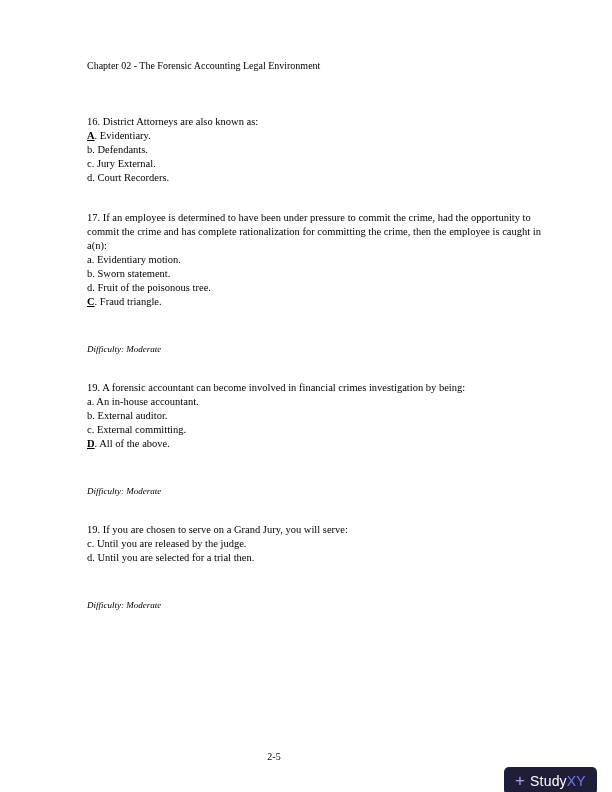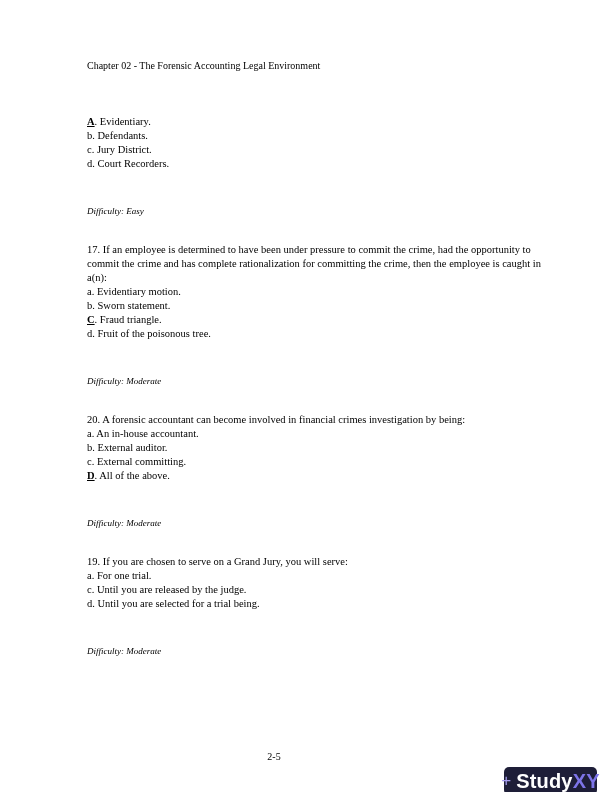--- a/index.html
+++ b/index.html
@@ -61,64 +61,63 @@
     gap: 5px;
     font-family: "Liberation Sans", sans-serif;
   }
   .logo-plus {
     color: #a79df0;
     font-size: 17px;
     font-weight: 300;
     line-height: 1;
     margin-top: -1px;
   }
-  .logo-text { font-size: 20px; font-weight: bold; letter-spacing: 0.2px; }
+  .logo-text { font-size: 14px; font-weight: normal; letter-spacing: 0.2px; }
   .logo-text .brand-primary { color: #ffffff; }
   .logo-text .brand-accent { color: #7d74e8; }
 </style>
 </head>
 <body>
 
 <div class="page">
 
   <div class="doc-header">Chapter 02 - The Forensic Accounting Legal Environment</div>
 
   <div class="content">
 
     <div class="qblock first">
+      <div class="question-prompt">16. District Attorneys are also known as:</div>
       <div class="option-line"><span class="correct">A</span><span>. Evidentiary.</span></div>
       <div class="option-line"><span>b</span><span>. Defendants.</span></div>
-      <div class="option-line"><span>c</span><span>. Jury District.</span></div>
+      <div class="option-line"><span>c</span><span>. Jury External.</span></div>
       <div class="option-line"><span>d</span><span>. Court Recorders.</span></div>
-      <div class="difficulty">Difficulty: Easy</div>
     </div>
 
     <div class="qblock">
       <div class="question-prompt">17. If an employee is determined to have been under pressure to commit the crime, had the opportunity to commit the crime and has complete rationalization for committing the crime, then the employee is caught in a(n):</div>
       <div class="option-line"><span>a</span><span>. Evidentiary motion.</span></div>
       <div class="option-line"><span>b</span><span>. Sworn statement.</span></div>
+      <div class="option-line"><span>d</span><span>. Fruit of the poisonous tree.</span></div>
       <div class="option-line"><span class="correct">C</span><span>. Fraud triangle.</span></div>
-      <div class="option-line"><span>d</span><span>. Fruit of the poisonous tree.</span></div>
       <div class="difficulty">Difficulty: Moderate</div>
     </div>
 
     <div class="qblock">
-      <div class="question-prompt">20. A forensic accountant can become involved in financial crimes investigation by being:</div>
+      <div class="question-prompt">19. A forensic accountant can become involved in financial crimes investigation by being:</div>
       <div class="option-line"><span>a</span><span>. An in-house accountant.</span></div>
       <div class="option-line"><span>b</span><span>. External auditor.</span></div>
       <div class="option-line"><span>c</span><span>. External committing.</span></div>
       <div class="option-line"><span class="correct">D</span><span>. All of the above.</span></div>
       <div class="difficulty">Difficulty: Moderate</div>
     </div>
 
     <div class="qblock">
       <div class="question-prompt">19. If you are chosen to serve on a Grand Jury, you will serve:</div>
-      <div class="option-line"><span>a</span><span>. For one trial.</span></div>
       <div class="option-line"><span>c</span><span>. Until you are released by the judge.</span></div>
-      <div class="option-line"><span>d</span><span>. Until you are selected for a trial being.</span></div>
+      <div class="option-line"><span>d</span><span>. Until you are selected for a trial then.</span></div>
       <div class="difficulty">Difficulty: Moderate</div>
     </div>
 
   </div>
 
   <div class="footer-page">2-5</div>
 
   <div class="logo-badge">
     <span class="logo-plus">+</span>
     <span class="logo-text"><span class="brand-primary">Study</span><span class="brand-accent">XY</span></span>

